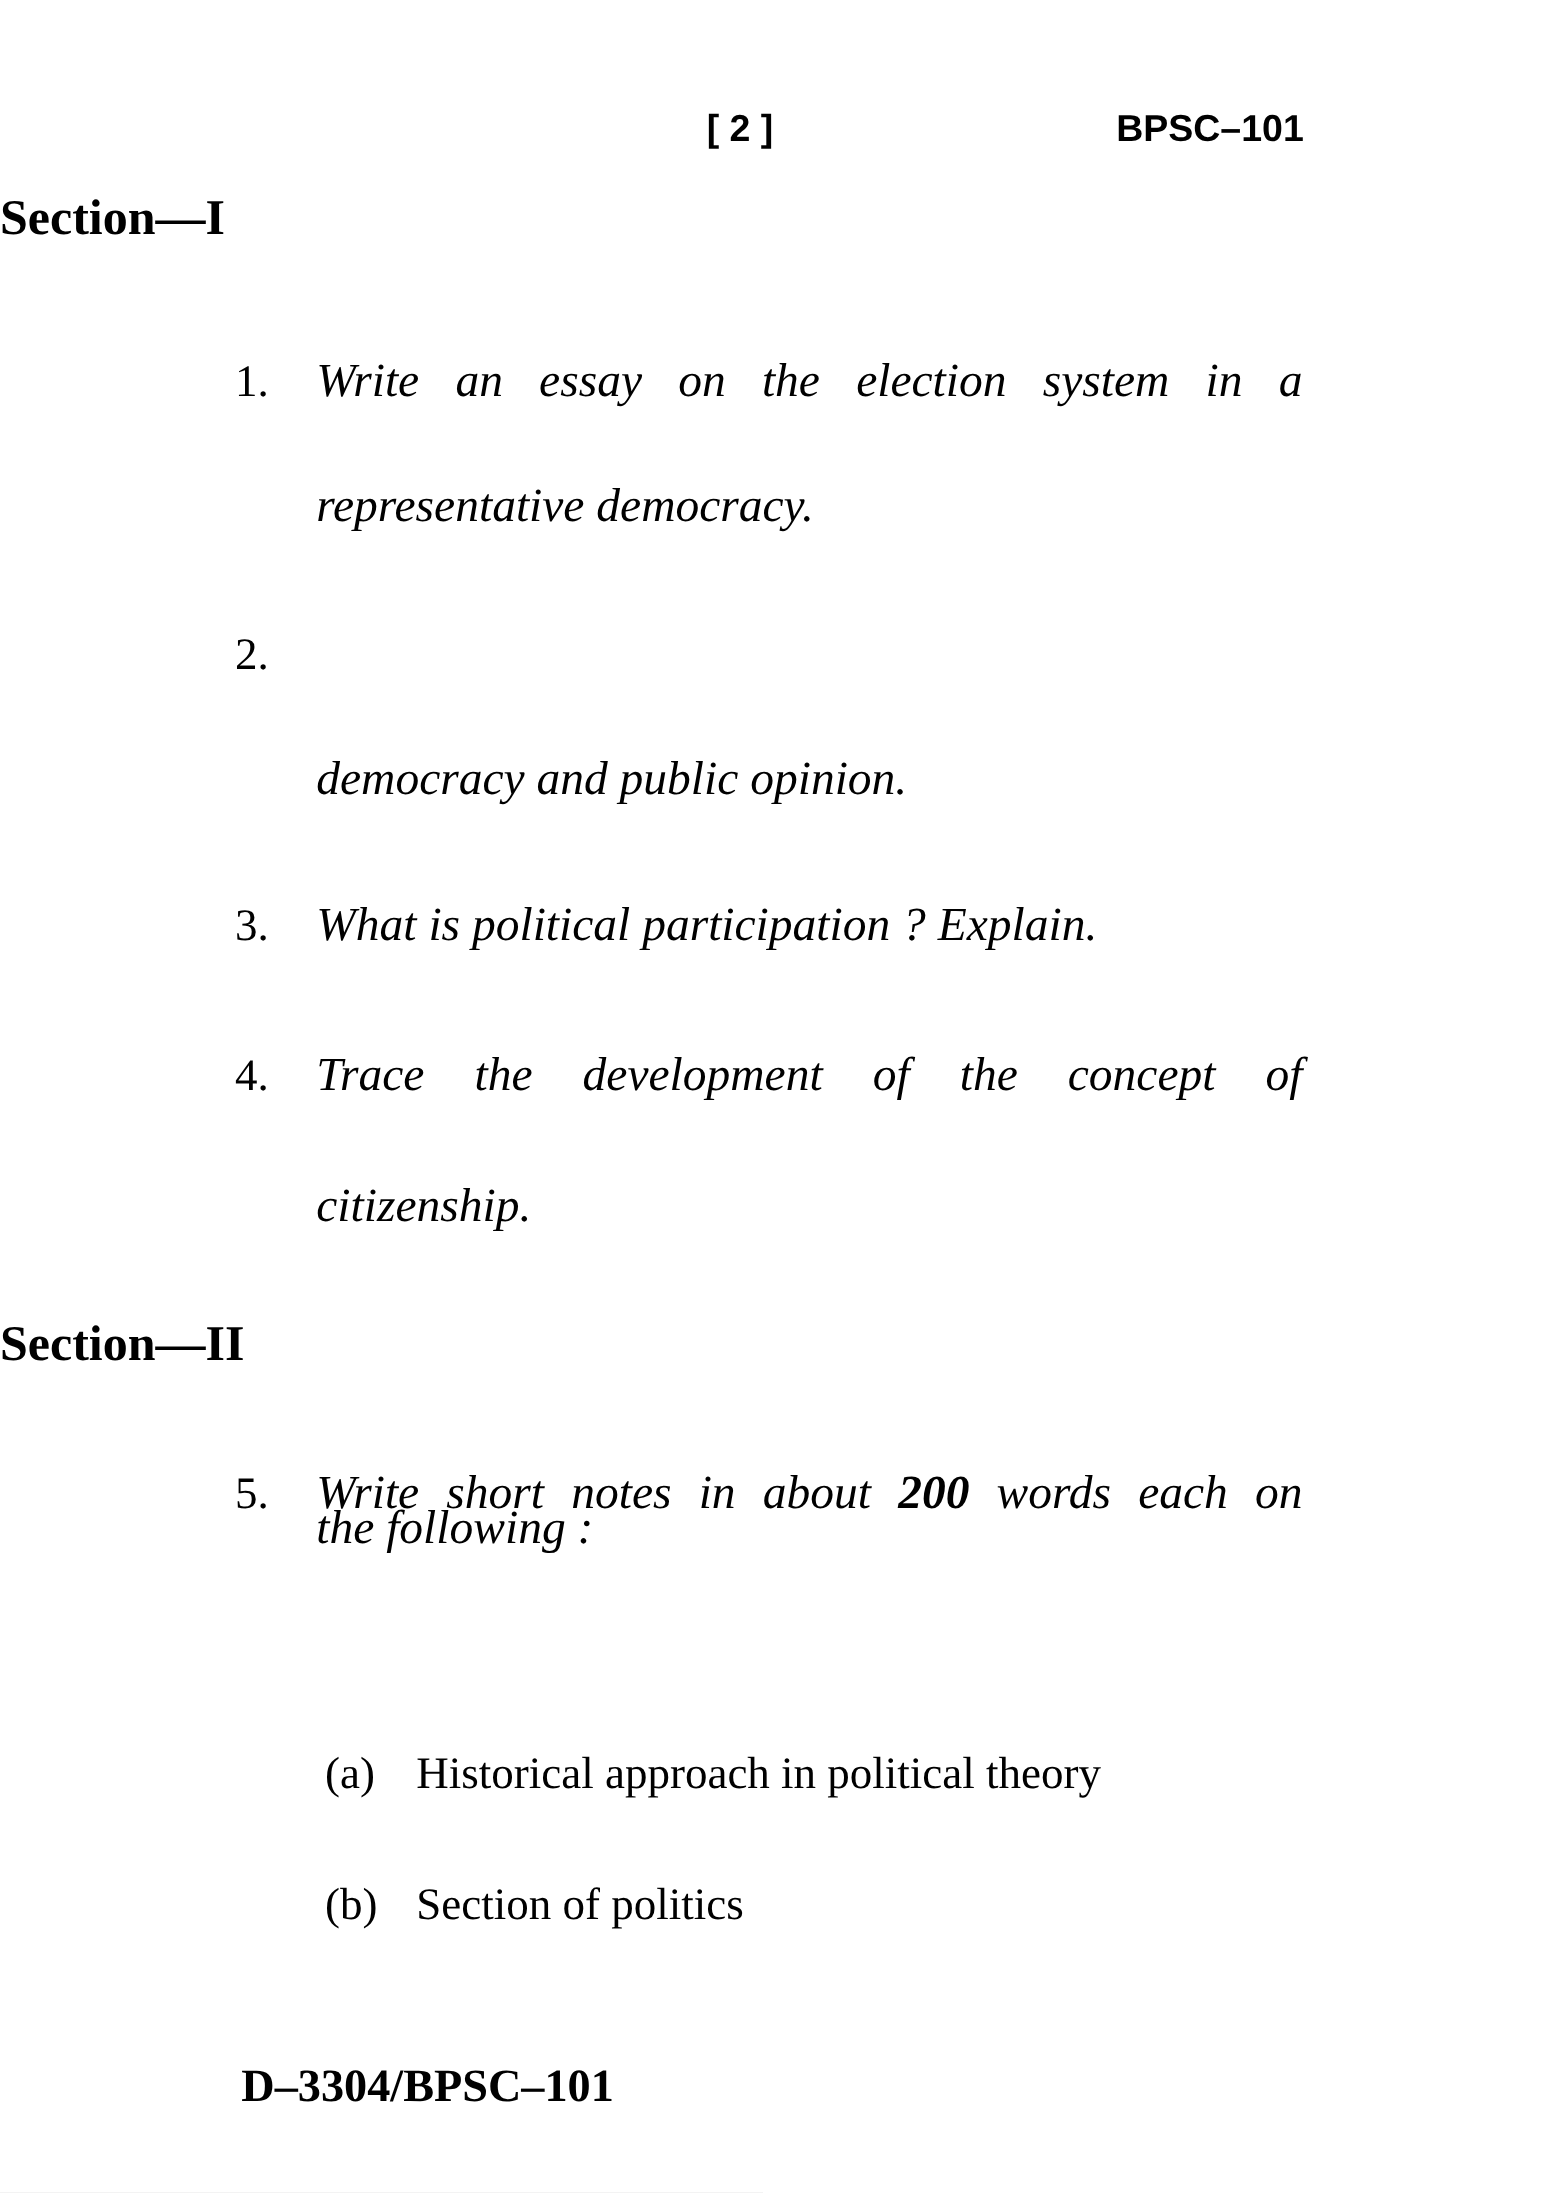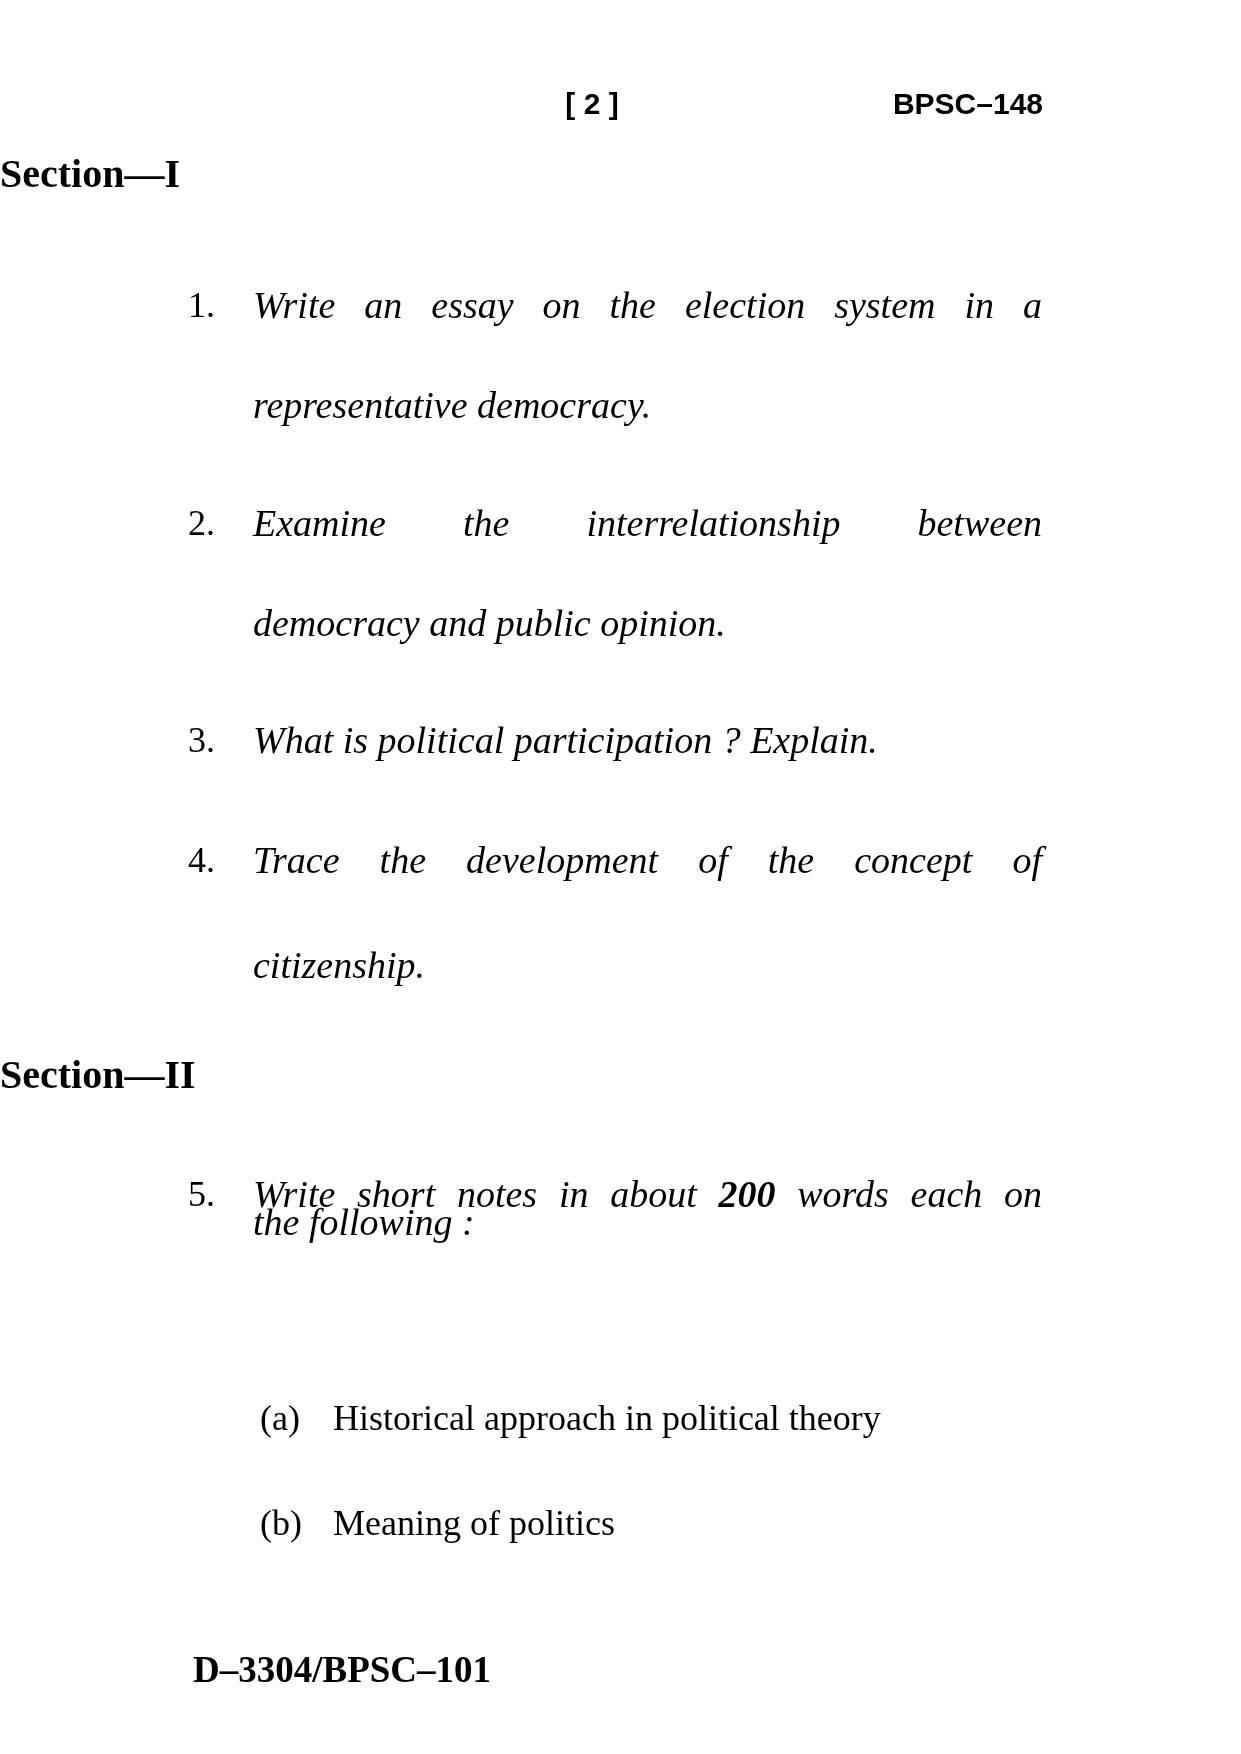--- a/index.html
+++ b/index.html
@@ -78,46 +78,45 @@
     margin-top: 32px;
   }
   .b { font-weight: 700; }
 </style>
 </head>
 <body>
 
 <div class="page">
 
   <div class="hdr hdr-num">[ 2 ]</div>
-  <div class="hdr hdr-code">BPSC–148</div>
+  <div class="hdr hdr-code">BPSC–101</div>
 
   <div class="section-title sec1">Section—I</div>
 
   <div class="qnum" style="top:287px">1.</div>
   <div class="qline justify" style="top:287px">Write an essay on the election system in a</div>
   <div class="qline" style="top:387px">representative democracy.</div>
 
   <div class="qnum" style="top:505px">2.</div>
-  <div class="qline justify" style="top:505px">Examine the interrelationship between</div>
   <div class="qline" style="top:605px">democracy and public opinion.</div>
 
   <div class="qnum" style="top:722px">3.</div>
   <div class="qline" style="top:722px">What is political participation ? Explain.</div>
 
   <div class="qnum" style="top:842px">4.</div>
   <div class="qline justify" style="top:842px">Trace the development of the concept of</div>
   <div class="qline" style="top:947px">citizenship.</div>
 
   <div class="section-title sec2">Section—II</div>
 
   <div class="qnum" style="top:1176px">5.</div>
   <div class="qline justify" style="top:1176px"><span>Write short notes in about</span> <span class="b">200</span> <span>words each on</span></div>
   <div class="qline" style="top:1204px">the following :</div>
 
   <div class="sub-label" style="top:1400px">(a)</div>
   <div class="sub-text" style="top:1400px">Historical approach in political theory</div>
 
   <div class="sub-label" style="top:1505px">(b)</div>
-  <div class="sub-text" style="top:1505px">Meaning of politics</div>
+  <div class="sub-text" style="top:1505px">Section of politics</div>
 
   <div class="footer-code">D–3304/BPSC–101</div>
 
 </div>
 
 </body></html>

